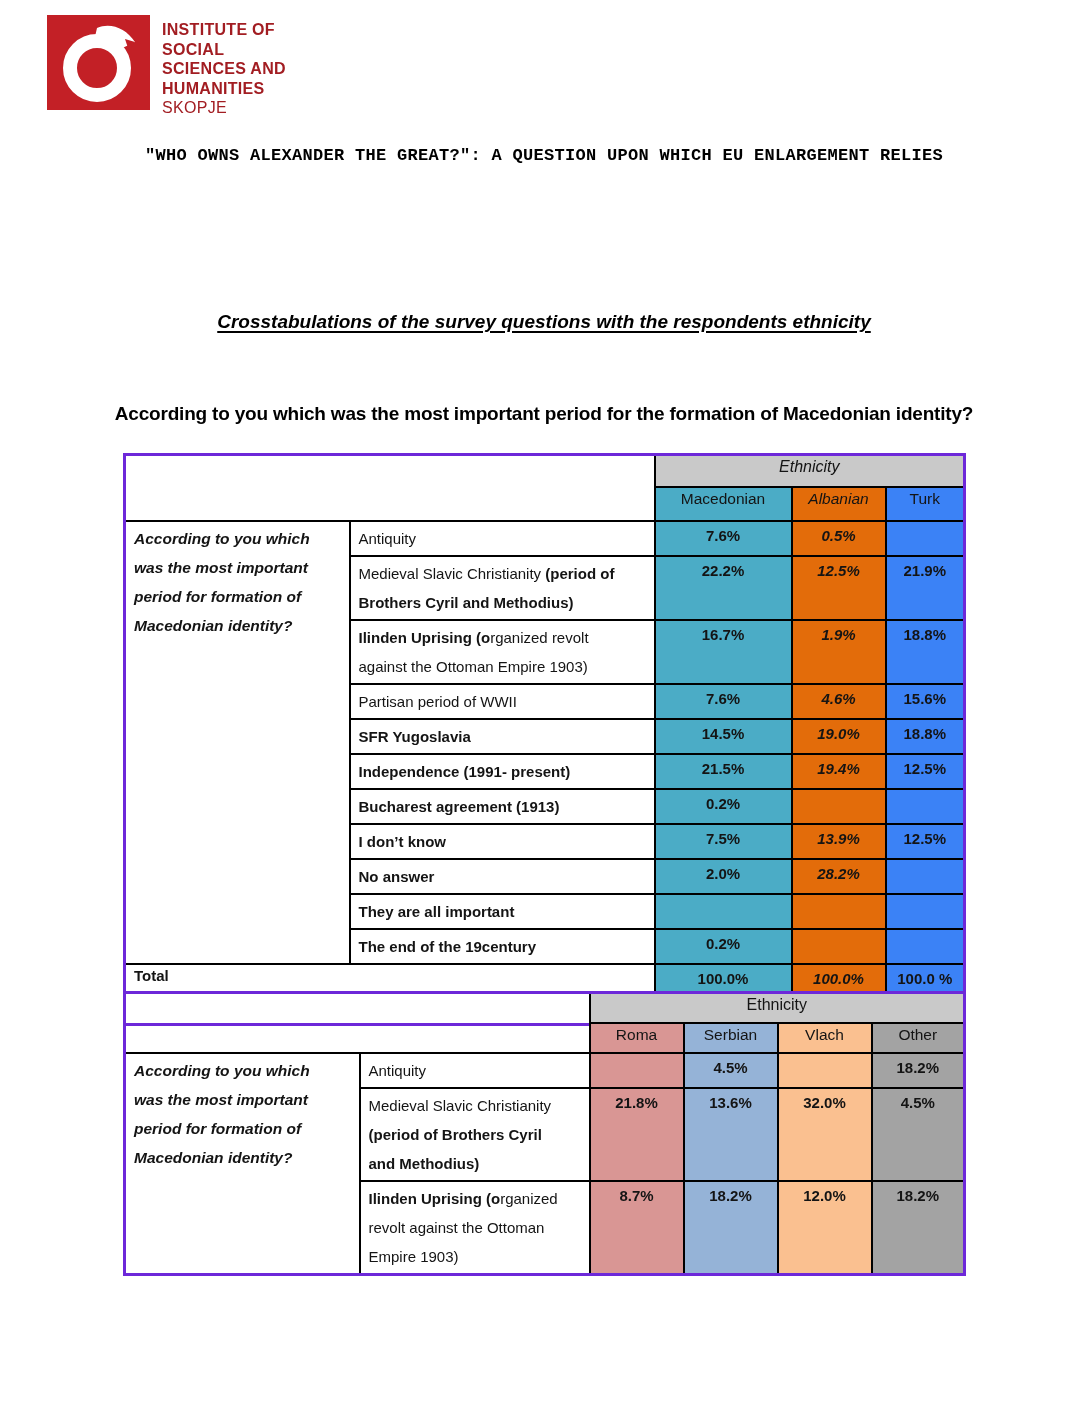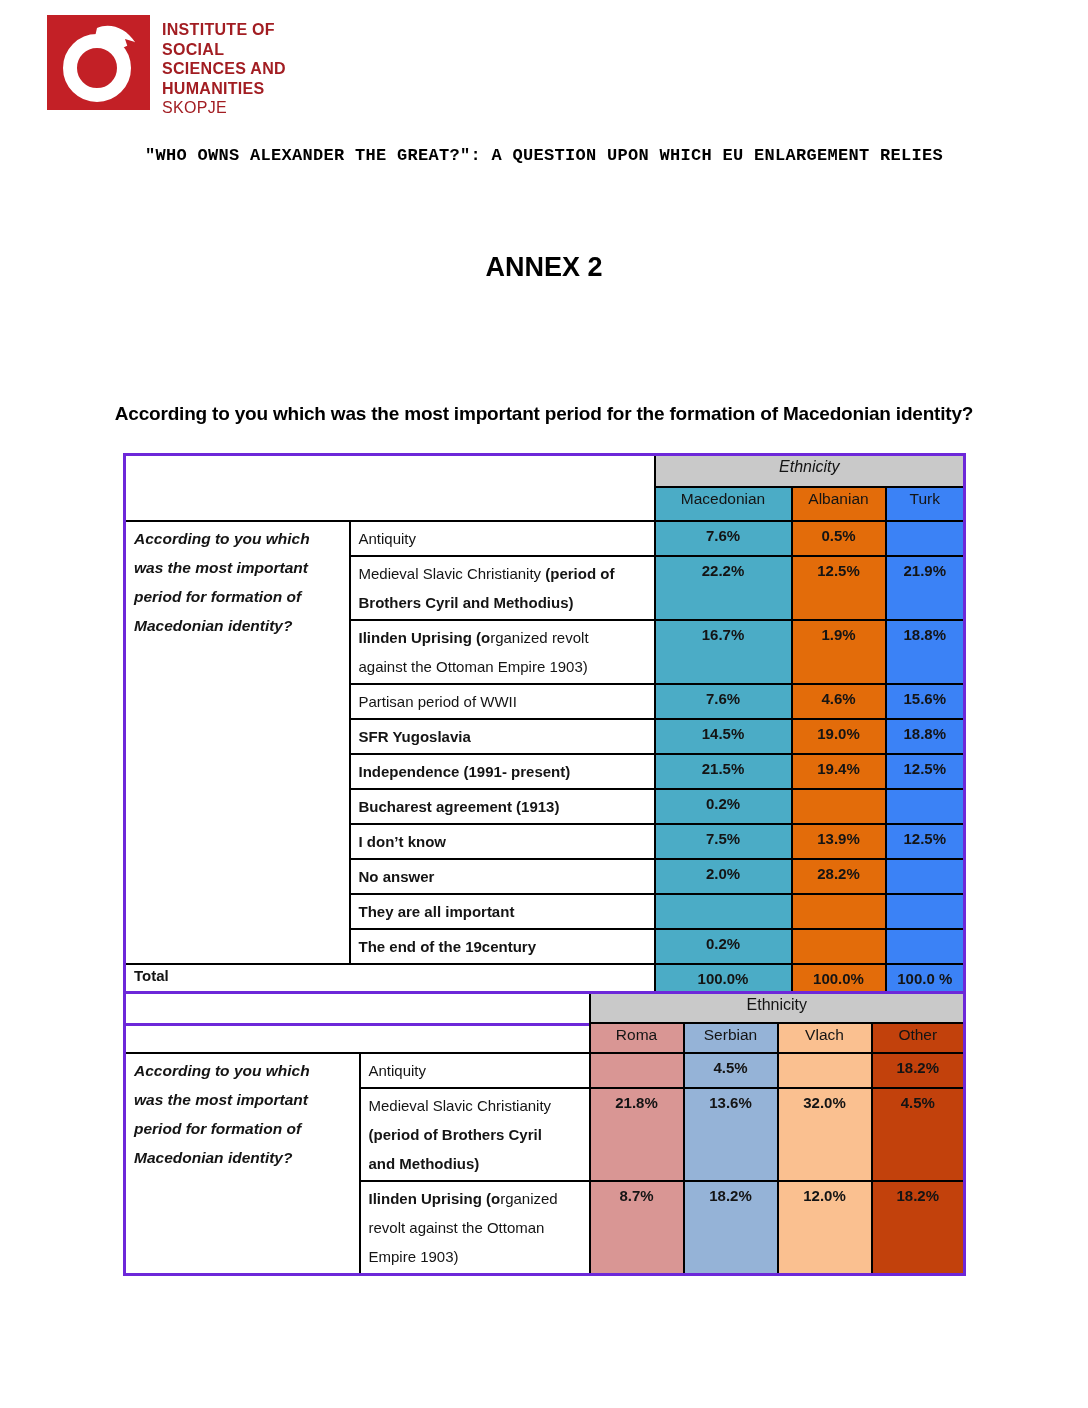--- a/index.html
+++ b/index.html
@@ -39,26 +39,26 @@
   td.qcell{font-weight:700;font-style:italic;white-space:pre-line;line-height:29px;
            padding:2px 6px 2px 12px;font-size:15.5px;}
   td.rl{white-space:pre-line;line-height:29px;padding:1px 6px 1px 10px;}
   td.rl .bd{font-weight:700;}
   td.rl .rg{font-weight:400;}
   td.v{font-weight:700;text-align:center;line-height:24px;padding:2px 10px;}
   td.vwrap{padding:2px 12px;}
   td.total-label{font-weight:700;padding:3px 6px 2px 12px;}
 
   .c-mac{background:#4bacc6;}
-  .c-alb{background:#e36c0a;}
+  .c-alb{background:#e36c0a;font-style:italic;}
   .c-turk{background:#3b82f6;}
   .c-roma{background:#d99694;}
   .c-serb{background:#95b3d7;}
   .c-vlach{background:#fac090;margin-left:12px;}
-  .c-other{background:#c2410c;}
+  .c-other{background:#a3a3a3;}
 
   tr.h28 td{height:24px;}
   tr.h29 td{height:25px;}
   tr.h30 td{height:26px;}
   tr.h32 td{height:28px;}
   tr.h58 td{height:54px;}
   tr.h87 td{height:83px;}
   tr.h88 td{height:84px;}
 </style>
 </head>
@@ -76,21 +76,21 @@
     <div class="logo-text">
       <div>INSTITUTE OF</div>
       <div>SOCIAL</div>
       <div>SCIENCES AND</div>
       <div>HUMANITIES</div>
       <div class="lt-last">SKOPJE</div>
     </div>
   </div>
 
   <div class="doc-title">"WHO OWNS ALEXANDER THE GREAT?": A QUESTION UPON WHICH EU ENLARGEMENT RELIES</div>
-  <div class="annex-title">ANNEX 2</div>
+  <div class="annex-subtitle">Crosstabulations of the survey questions with the respondents ethnicity</div>
   <div class="question-heading">According to you which was the most important period for the formation of Macedonian identity?</div>
 
   <table class="tbl t1">
     <colgroup>
       <col style="width:225px">
         <col style="width:305px">
       <col style="width:137px">
         <col style="width:94px">
         <col style="width:79px">
     </colgroup>

